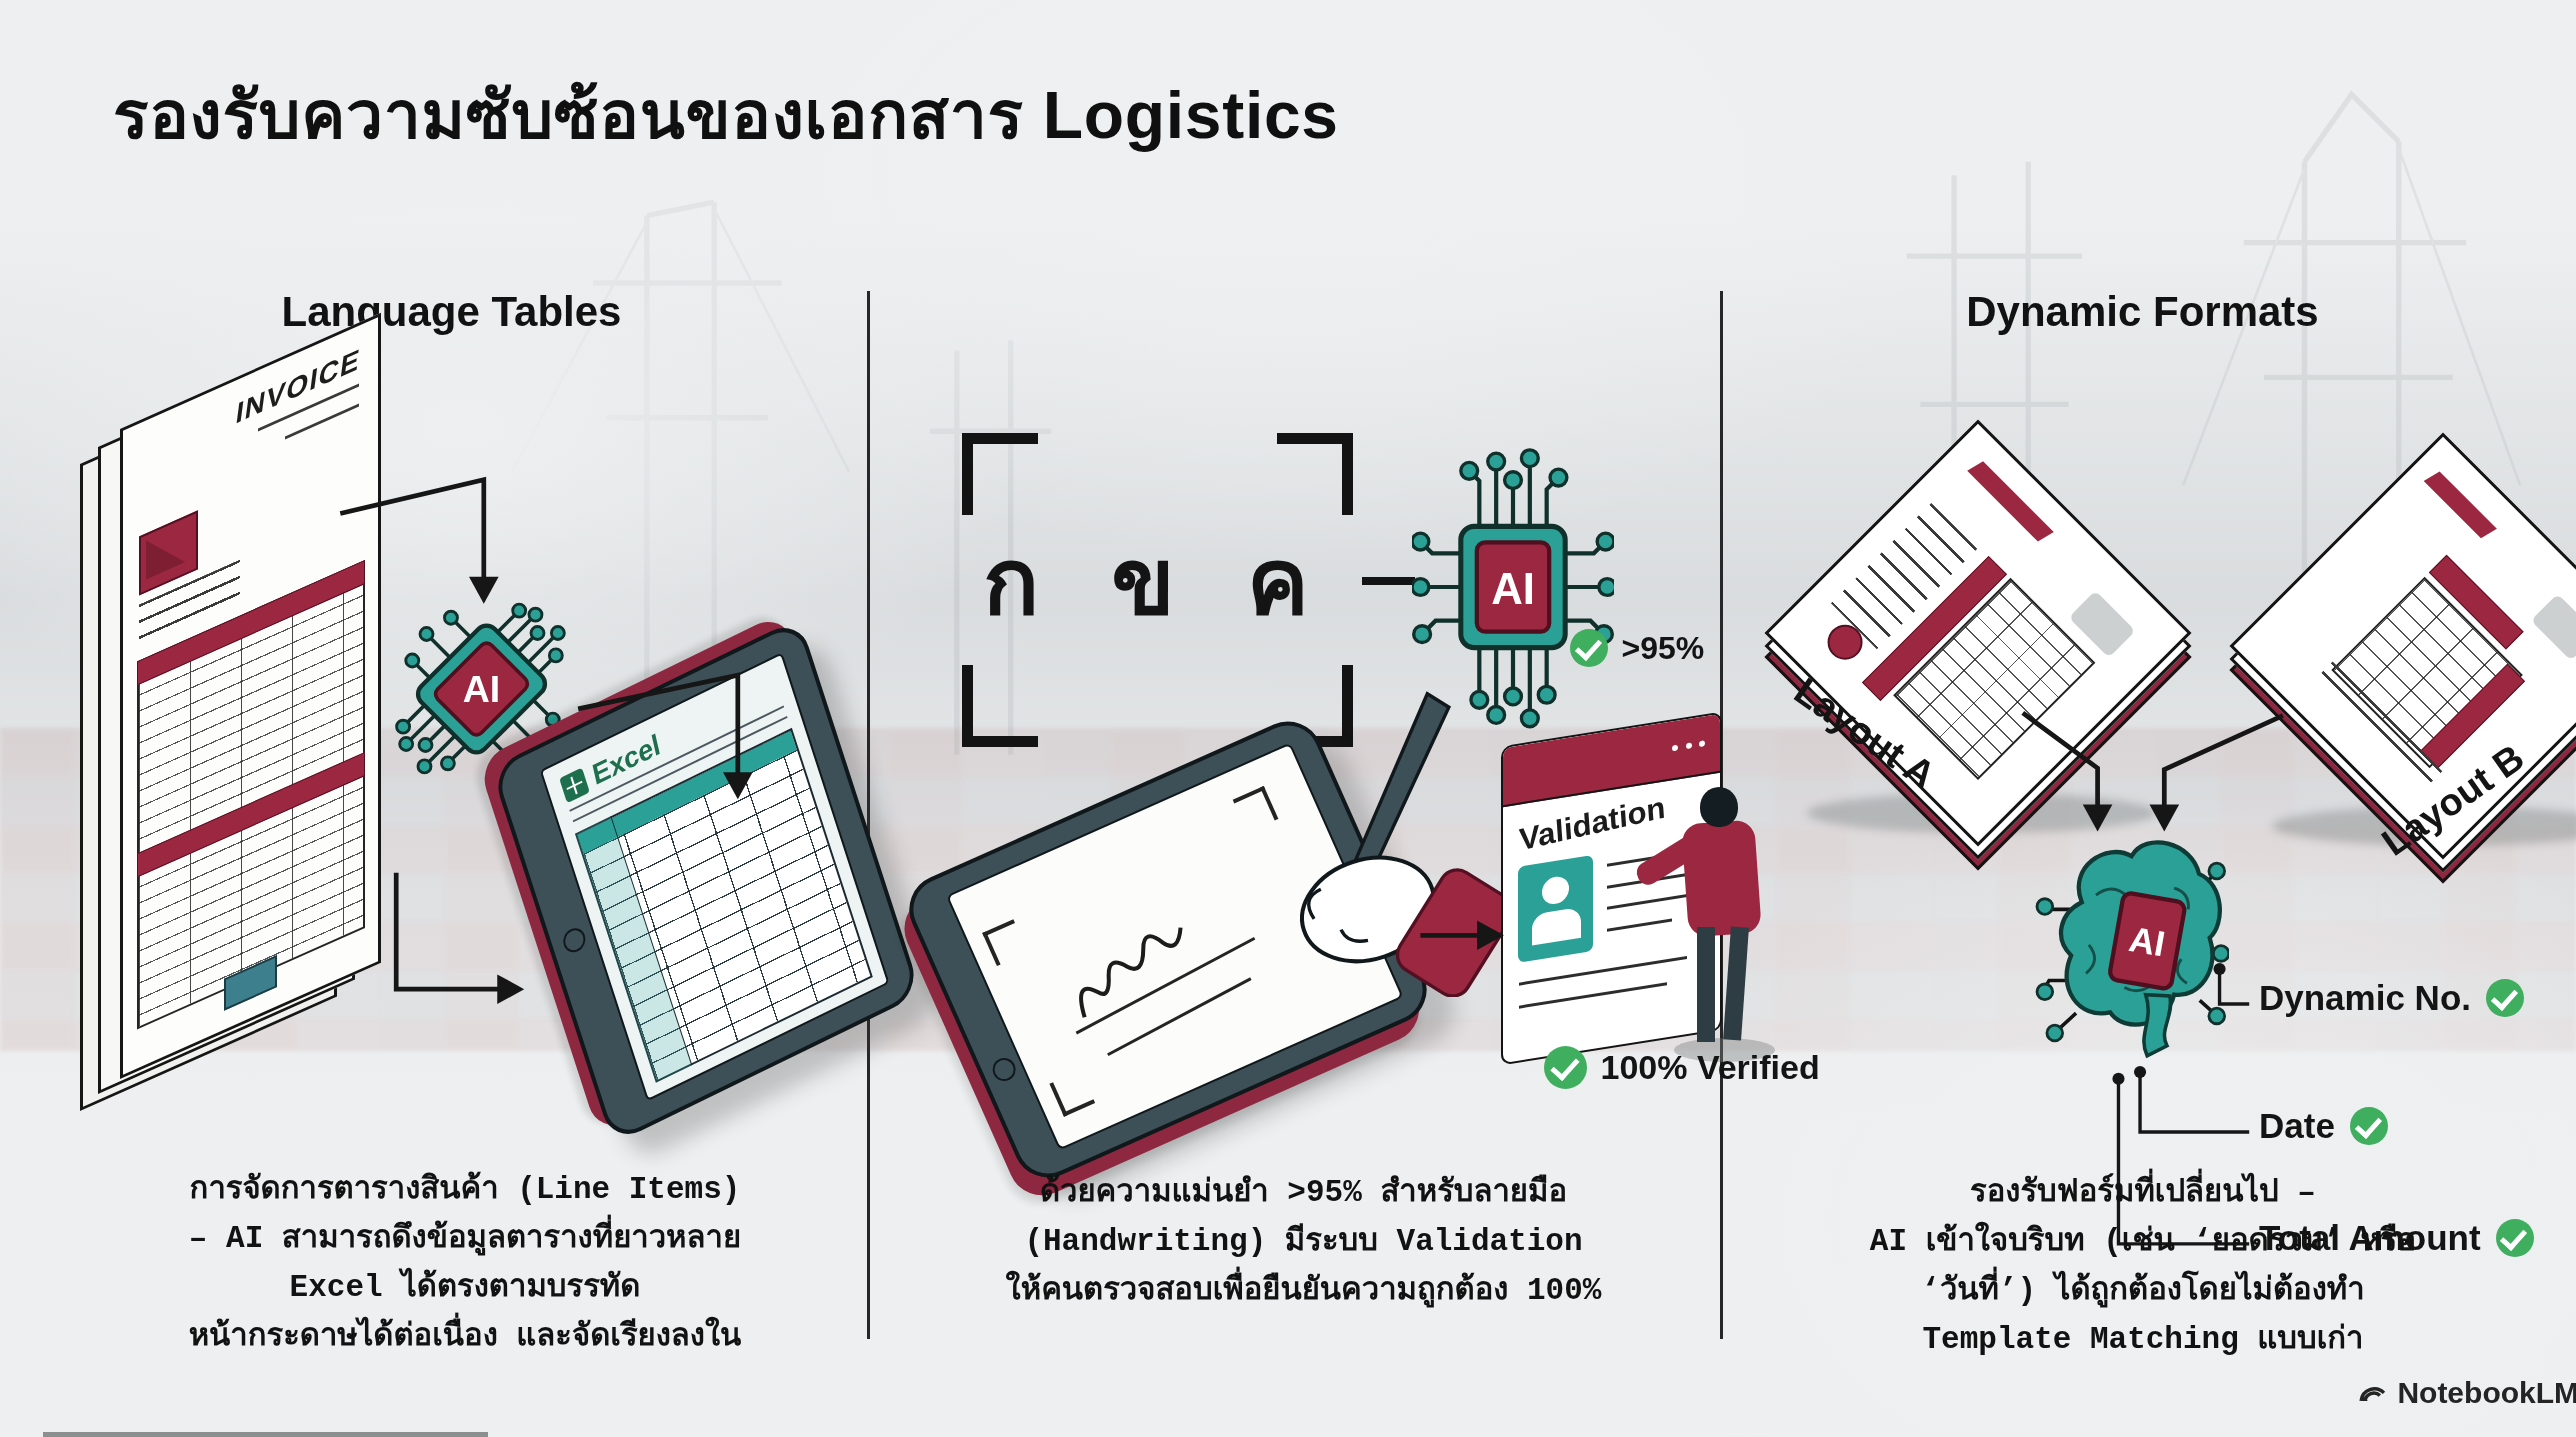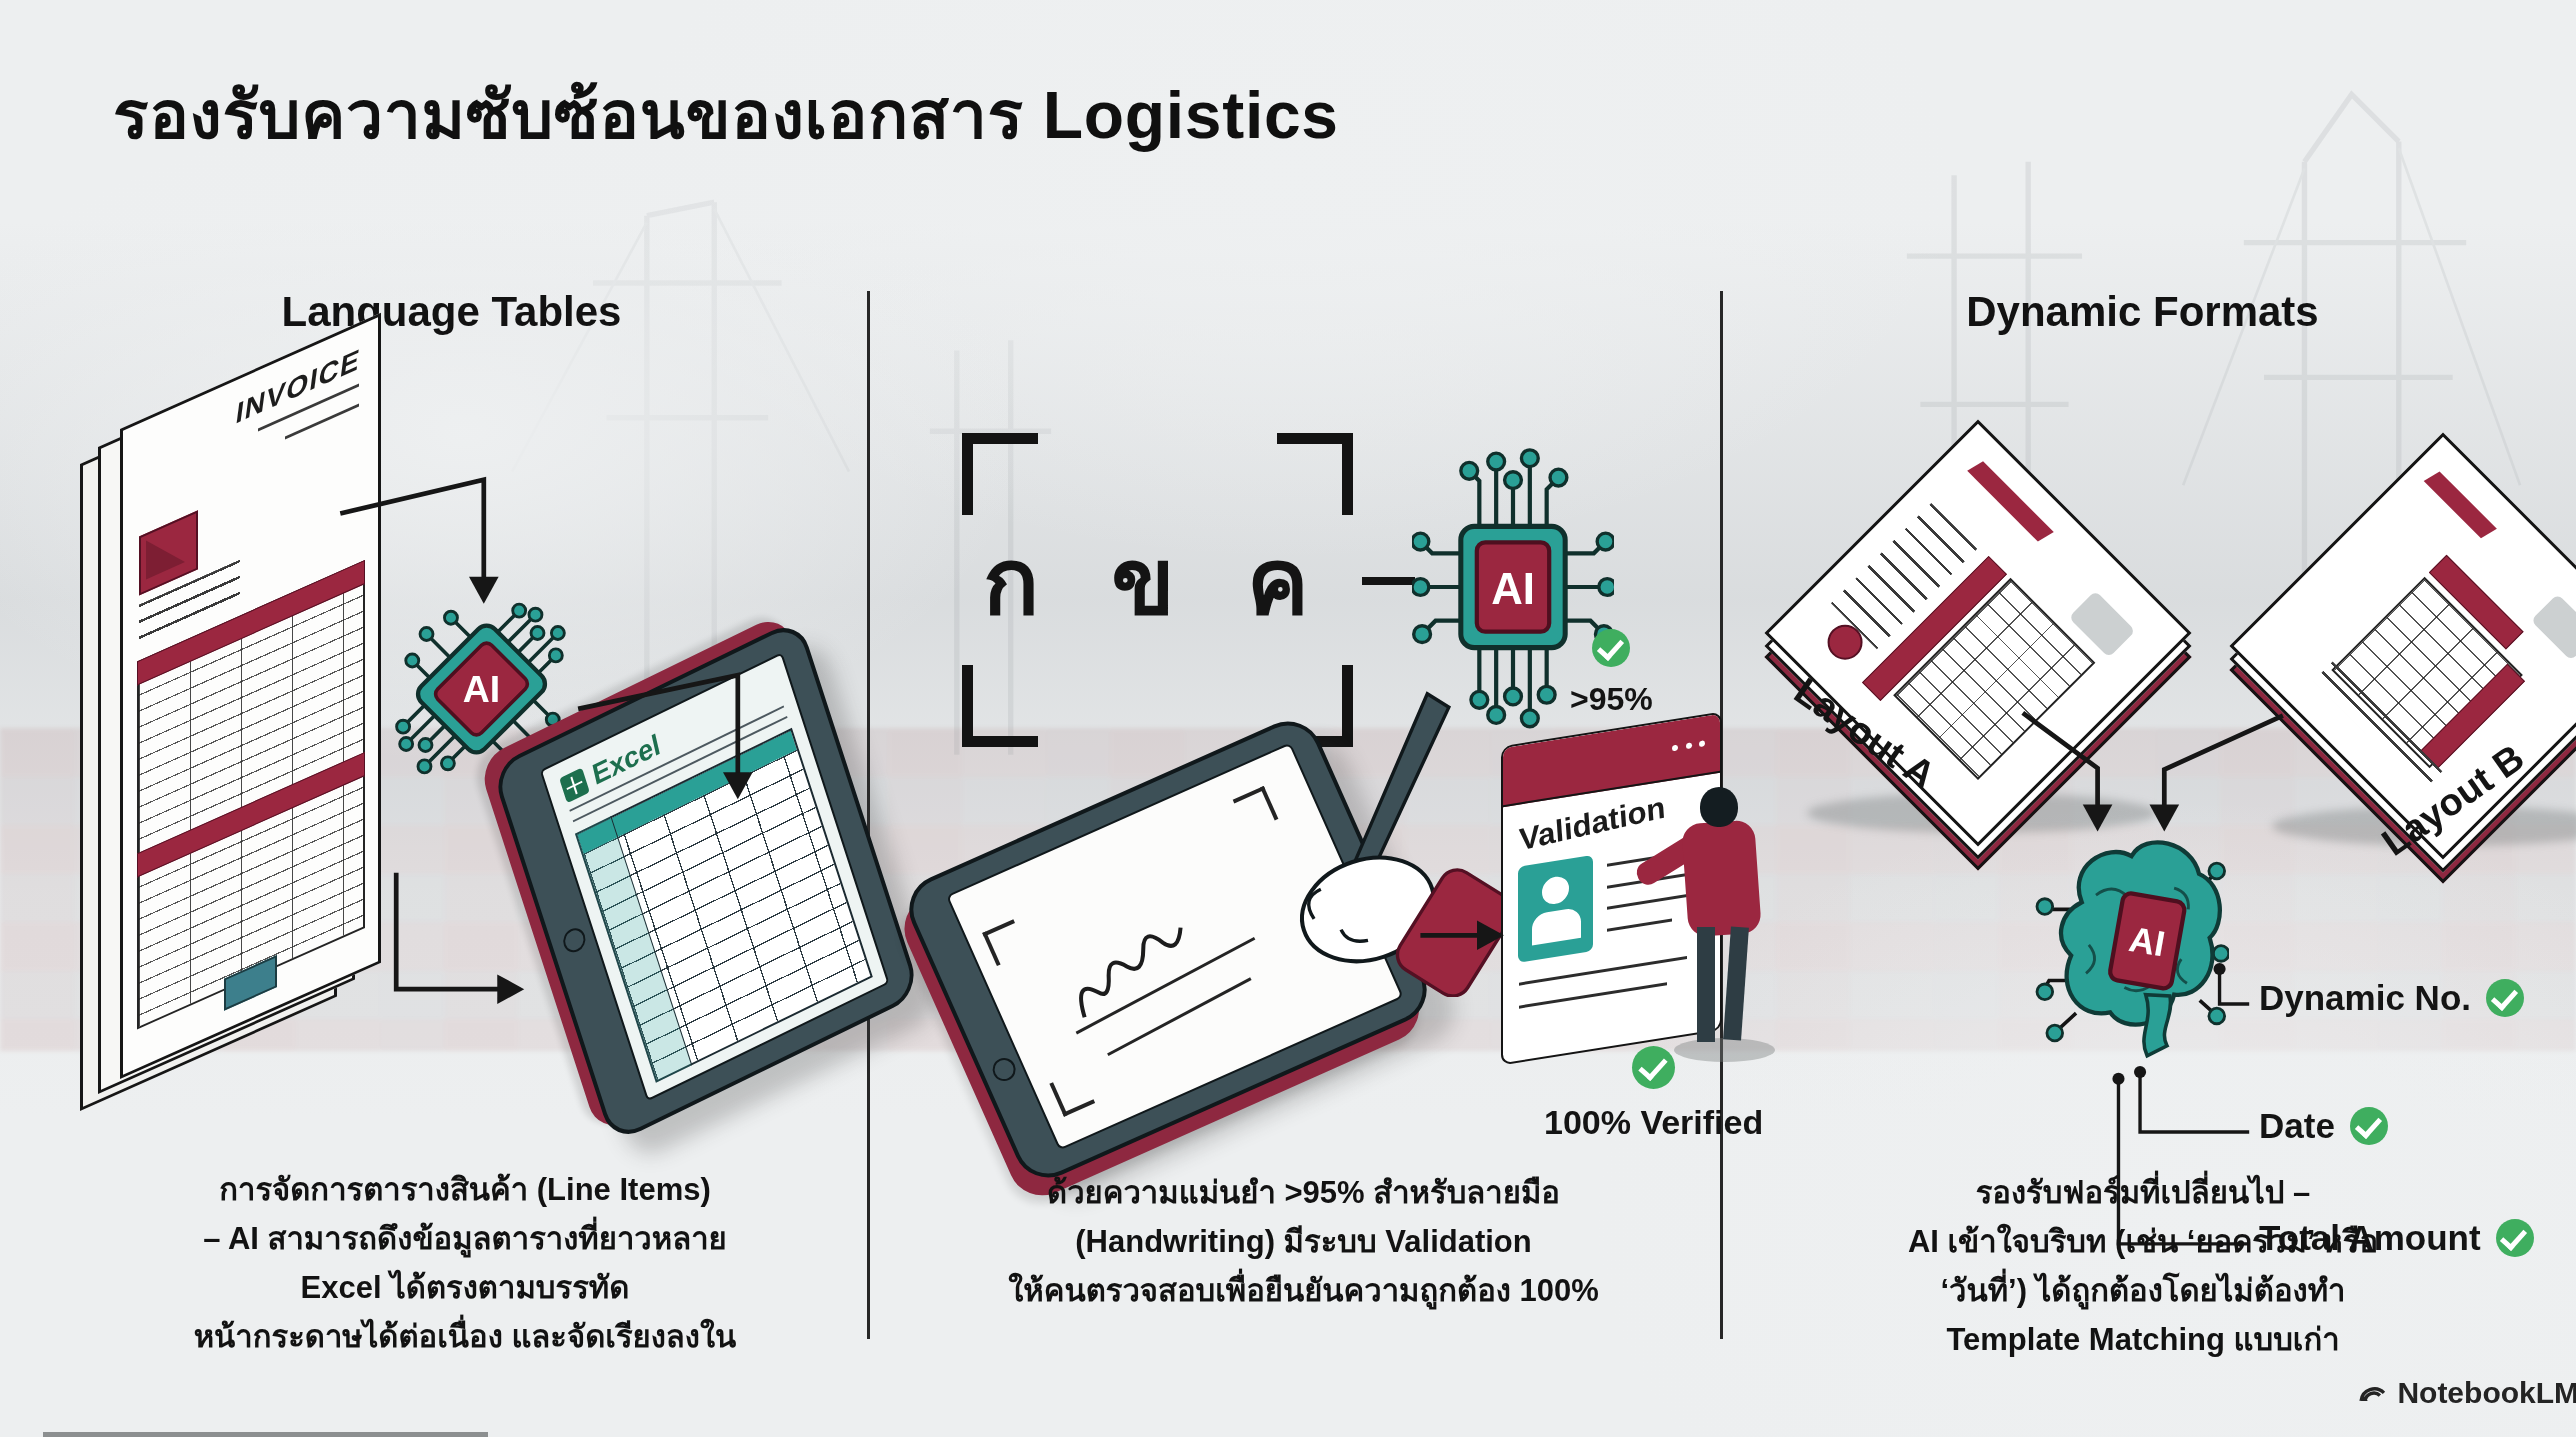--- a/index.html
+++ b/index.html
@@ -16,29 +16,29 @@
   .bg-cranes{position:absolute;inset:0;opacity:.16;}
   .bg-fog{position:absolute;inset:0;background:
       radial-gradient(ellipse 809px 472px at 18% 30%,rgba(238,240,241,.95),rgba(238,240,241,0) 70%),
       radial-gradient(ellipse 943px 539px at 50% 12%,rgba(238,240,241,.95),rgba(238,240,241,0) 72%),
       radial-gradient(ellipse 876px 606px at 85% 85%,rgba(238,240,241,.9),rgba(238,240,241,0) 70%);}
   .bottom-strip{position:absolute;left:43px;bottom:0;width:445px;height:6px;background:#3c4042;opacity:.55;}
 
   
   .title{position:absolute;left:113px;top:62px;font-size:66px;font-weight:800;color:#101010;letter-spacing:0.7px;}
   .col-header{position:absolute;font-size:42px;font-weight:700;color:#121212;text-align:center;}
-  .col-desc{position:absolute;font-size:31px;font-weight:600;color:#121212;text-align:center;line-height:1.58;}
+  .col-desc{position:absolute;font-size:31px;font-weight:600;color:#121212;text-align:center;line-height:1.58;font-family:Liberation Mono, monospace;}
   .divider{position:absolute;top:291px;width:2.7px;height:1048px;background:#272727;}
 
   
   .check{width:38px;height:38px;border-radius:50%;background:#3fae5f;position:relative;display:inline-block;flex:0 0 auto;}
   .check::after{content:"";position:absolute;left:10.8px;top:6px;width:10px;height:19px;border:solid #fff;border-width:0 5.4px 5.4px 0;transform:rotate(42deg);}
   .check.big{width:43px;height:43px;}
   .check.big::after{left:12.8px;top:7.4px;width:10.8px;height:21px;}
-  .badge-row{position:absolute;display:flex;align-items:center;gap:13.5px;font-size:32px;font-weight:700;color:#141414;flex-direction:column;}
+  .badge-row{position:absolute;display:flex;align-items:center;gap:13.5px;font-size:32px;font-weight:700;color:#141414;}
 
   
   .sheet{position:absolute;background:#fdfdfc;border:3.4px solid #161616;transform:skewY(-24deg);transform-origin:0 0;}
   .sheet.back1{left:80px;top:464px;width:251px;height:641px;background:#f1f1ef;}
   .sheet.back2{left:98px;top:447px;width:251px;height:641px;background:#f7f7f5;}
   .sheet.main{left:120px;top:429px;width:255px;height:644px;}
   .inv-title{position:absolute;right:17.5px;top:17.5px;font-size:28px;font-weight:800;color:#1d1d1d;transform:skewX(-8deg);letter-spacing:1.3px;}
   .inv-subline{position:absolute;right:19px;top:58px;width:101px;height:2.7px;background:#3a3a3a;}
   .inv-subline2{position:absolute;right:19px;top:78px;width:74px;height:2.7px;background:#3a3a3a;}
   .inv-logo{position:absolute;left:16px;top:113px;width:55px;height:55px;background:#9b2740;border:2px solid #541023;}

